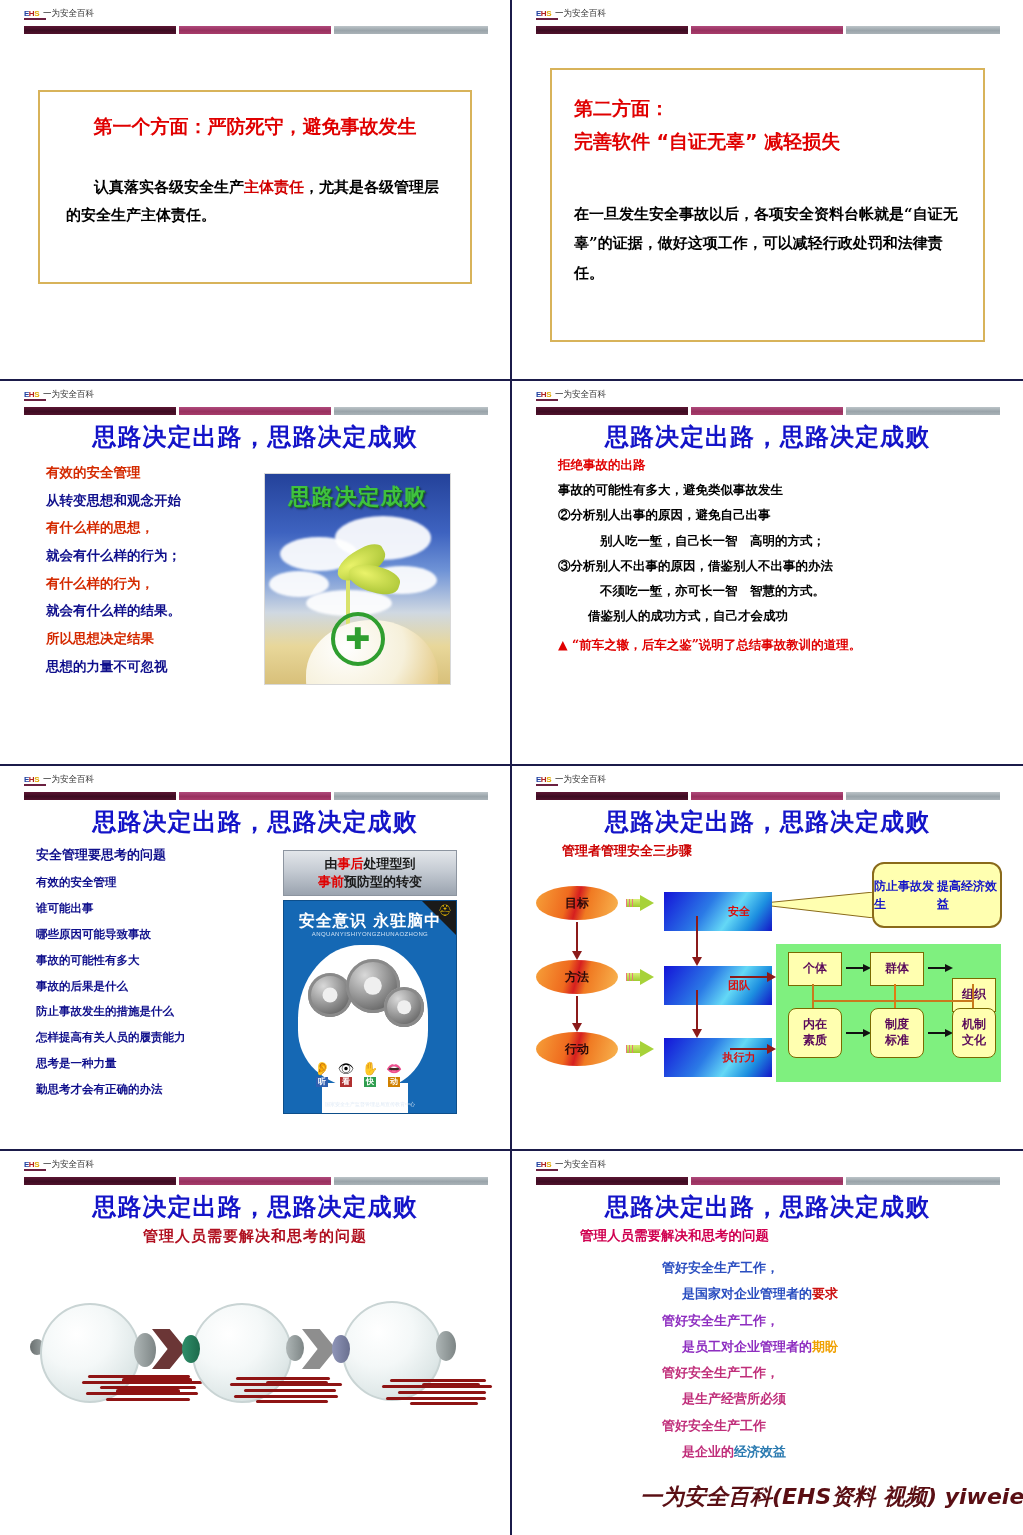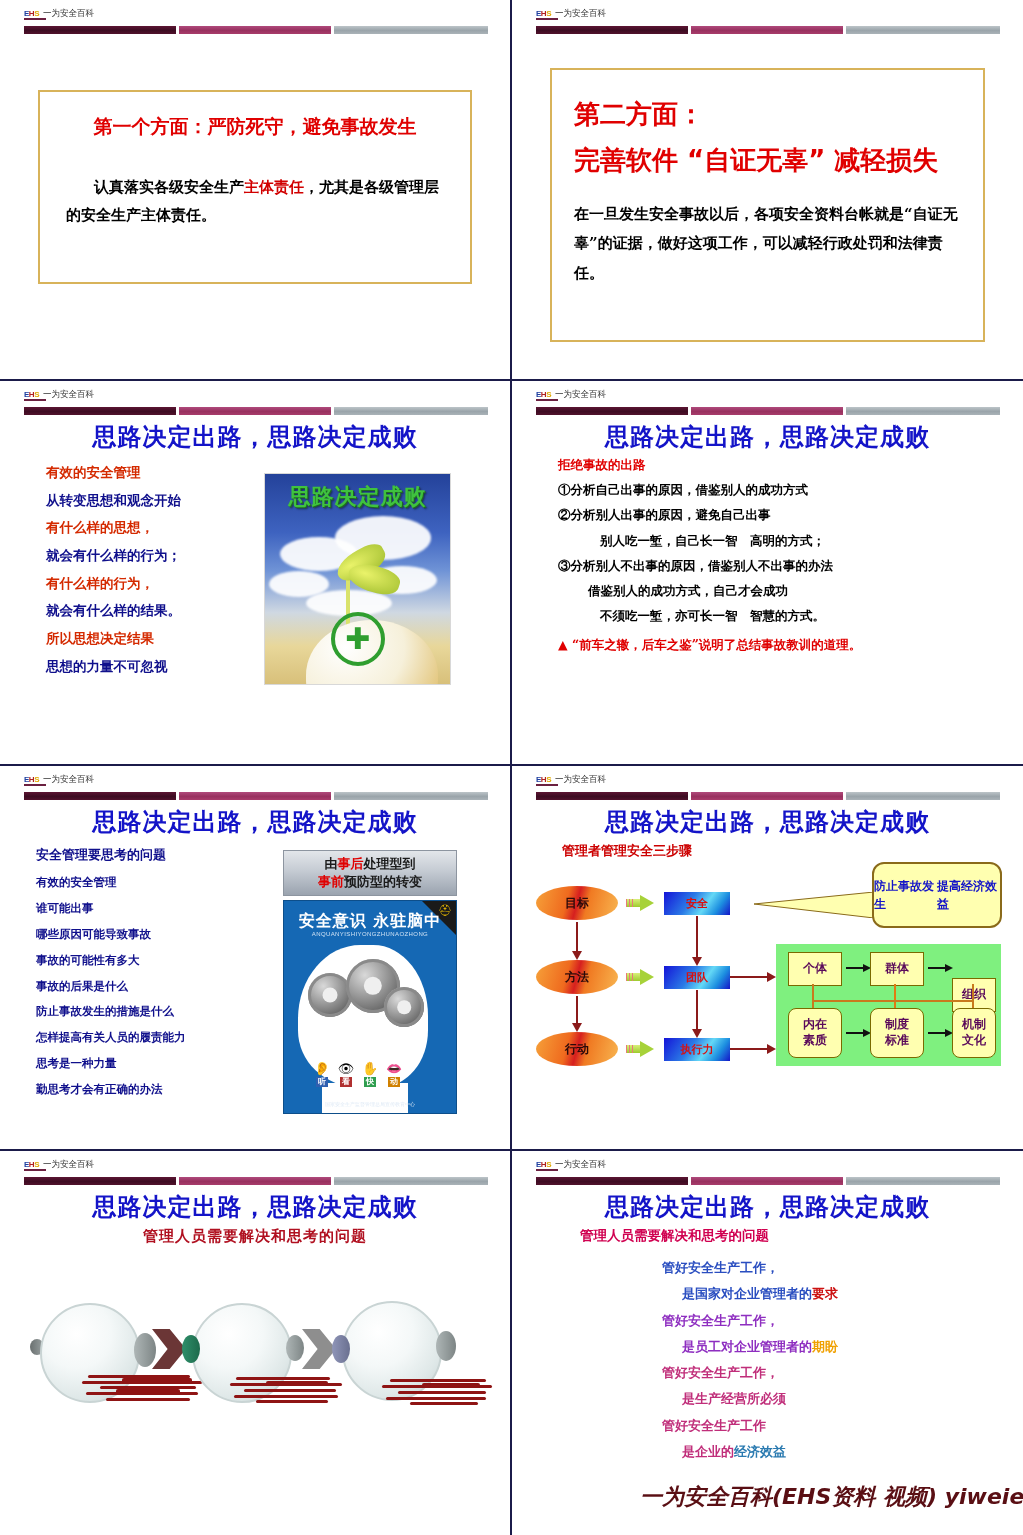--- a/index.html
+++ b/index.html
@@ -35,21 +35,21 @@
   .framebox{position:absolute;border:2px solid #d8b35a;background:#fff;}
   .s1 .framebox{left:38px;top:90px;right:38px;height:190px;}
   .s1 .bigred{position:absolute;left:0;right:0;top:22px;text-align:center;
       font-family:"DejaVu Sans",sans-serif;font-size:19px;font-weight:bold;color:#e00000;}
   .s1 .body{position:absolute;left:26px;right:22px;top:82px;font-size:15px;line-height:1.85;
       color:#000;font-family:"DejaVu Serif","Liberation Serif",serif;font-weight:bold;}
   .s1 .body .hi{color:#d10000;}
 
   .s2 .framebox{left:38px;top:68px;right:38px;height:270px;}
   .s2 .bigred{position:absolute;left:22px;right:14px;top:22px;
-      font-family:"DejaVu Sans",sans-serif;font-size:26px;font-weight:bold;color:#e00000;line-height:1.75;}
+      font-family:"DejaVu Sans",sans-serif;font-size:19px;font-weight:bold;color:#e00000;line-height:1.75;}
   .s2 .body{position:absolute;left:22px;right:18px;top:130px;font-size:15px;line-height:1.95;
       color:#000;font-family:"DejaVu Serif","Liberation Serif",serif;font-weight:bold;}
 
   
   .s3 .left-col{position:absolute;left:46px;top:78px;width:215px;
       font-family:"DejaVu Serif",serif;font-weight:bold;font-size:13.5px;line-height:2.05;}
   .s3 .l-red{color:#d42a00;}
   .s3 .l-blue{color:#10108c;}
   .s3 .imgwrap{position:absolute;left:264px;top:92px;width:185px;height:210px;border:1px solid #d8d8d8;
       background:linear-gradient(180deg,#24429a 0%,#3e63c0 28%,#6f93d6 46%,#cfd8e2 66%,#e8d79a 82%,#d8c07a 100%);
@@ -106,42 +106,42 @@
   .s5 .poster .corner .hat{position:absolute;right:4px;top:3px;font-size:11px;color:#f2c200;}
 
   
   .s6 .kicker{position:absolute;left:50px;top:76px;font-size:13px;font-weight:bold;color:#cc0000;
       font-family:"DejaVu Serif",serif;}
   .dg{position:absolute;left:24px;top:96px;width:465px;height:240px;}
   .ell{position:absolute;width:82px;height:34px;border-radius:50%;
       background:linear-gradient(105deg,#f6a23a 0%,#ef6a1e 38%,#d61f1f 50%,#f07a22 62%,#f8b651 100%);
       display:flex;align-items:center;justify-content:center;
       font-family:"DejaVu Serif",serif;font-weight:bold;font-size:12px;color:#2a0a0a;}
-  .bluebox{position:absolute;width:66px;height:23px;
+  .bluebox{position:absolute;width:66px;height:39px;
       background:linear-gradient(125deg,#1414d8 0%,#2b7ae6 40%,#64d8f6 62%,#1d8fe0 80%,#1414c8 100%);
       display:flex;align-items:center;justify-content:center;
-      font-family:Liberation Sans, sans-serif;font-weight:bold;font-size:11px;color:#d81010;}
+      font-family:Liberation Sans, sans-serif;font-weight:bold;font-size:11px;color:#d81010;padding-left:42px;}
   .fatarrow{position:absolute;width:30px;height:16px;}
   .fatarrow .stem{position:absolute;left:0;top:4px;width:16px;height:8px;background:linear-gradient(180deg,#d9f07a,#9ecb2e);}
   .fatarrow .tip{position:absolute;left:14px;top:0;width:0;height:0;border-top:8px solid transparent;
       border-bottom:8px solid transparent;border-left:14px solid #a7d239;}
   .fatarrow .hatch{position:absolute;left:0;top:4px;width:7px;height:8px;
       background:repeating-linear-gradient(90deg,#e87a7a 0 1px,transparent 1px 3px);}
   .varrow{position:absolute;width:2px;background:#8b1a1a;}
   .varrow::after{content:"";position:absolute;left:-4px;bottom:-8px;width:0;height:0;
       border-left:5px solid transparent;border-right:5px solid transparent;border-top:9px solid #8b1a1a;}
   .harrow{position:absolute;height:2px;background:#8b1a1a;}
   .harrow::after{content:"";position:absolute;right:-8px;top:-4px;width:0;height:0;
       border-top:5px solid transparent;border-bottom:5px solid transparent;border-left:9px solid #8b1a1a;}
   .callout{position:absolute;left:336px;top:0px;width:126px;height:62px;background:#ffffb0;
       border:2px solid #8a6a1a;border-radius:12px;display:flex;flex-direction:row;
       align-items:center;justify-content:center;font-family:"DejaVu Serif",serif;
       font-weight:bold;font-size:12px;color:#1414c8;line-height:1.5;}
   .callout-tail{position:absolute;left:218px;top:30px;width:120px;height:26px;}
-  .greenpanel{position:absolute;left:240px;top:82px;width:225px;height:122px;background:#7ff07f;}
+  .greenpanel{position:absolute;left:240px;top:82px;width:225px;height:138px;background:#7ff07f;}
   .ybox{position:absolute;background:#ffffb0;border:1.5px solid #7a6a00;
       display:flex;flex-direction:column;align-items:center;justify-content:center;
       font-family:"DejaVu Serif",serif;font-weight:bold;font-size:12px;color:#5a0a5a;line-height:1.3;}
   .ybox.r{border-radius:8px;}
   .sarrow{position:absolute;height:2px;background:#111;}
   .sarrow::after{content:"";position:absolute;right:-7px;top:-3.5px;width:0;height:0;
       border-top:4px solid transparent;border-bottom:4px solid transparent;border-left:8px solid #111;}
   .conn{position:absolute;background:#c87a1e;}
   .conn.or{background:#e07b12;}
 
@@ -278,26 +278,26 @@
       <div class="logo-underline"></div>
       <div class="bars">
         <div class="bar1"></div>
         <div class="bar2"></div>
         <div class="bar3"></div>
       </div>
     </div>
     <div class="title-blue">思路决定出路，思路决定成败</div>
     <div class="kicker">拒绝事故的出路</div>
     <div class="lines">
-      <div class="ln">①分析自己出事的原因，借鉴别人的成功方式</div>
+      <div class="ln">事故的可能性有多大，避免类似事故发生</div>
       <div class="ln">②分析别人出事的原因，避免自己出事</div>
       <div class="ln ind">别人吃一堑，自己长一智　高明的方式；</div>
       <div class="ln">③分析别人不出事的原因，借鉴别人不出事的办法</div>
+      <div class="ln ind">不须吃一堑，亦可长一智　智慧的方式。</div>
       <div class="ln ind2">借鉴别人的成功方式，自己才会成功</div>
-      <div class="ln ind">不须吃一堑，亦可长一智　智慧的方式。</div>
       <div class="final">▲ “前车之辙，后车之鉴”说明了总结事故教训的道理。</div>
     </div>
   </div>
 
   <div class="slide s5 c0">
     <div class="hdr">
       <div class="logo">
         <span class="logo-mark"><span class="e">E</span><span class="h">H</span><span class="s">S</span></span>
         <span class="logo-txt">一为安全百科</span>
       </div>

